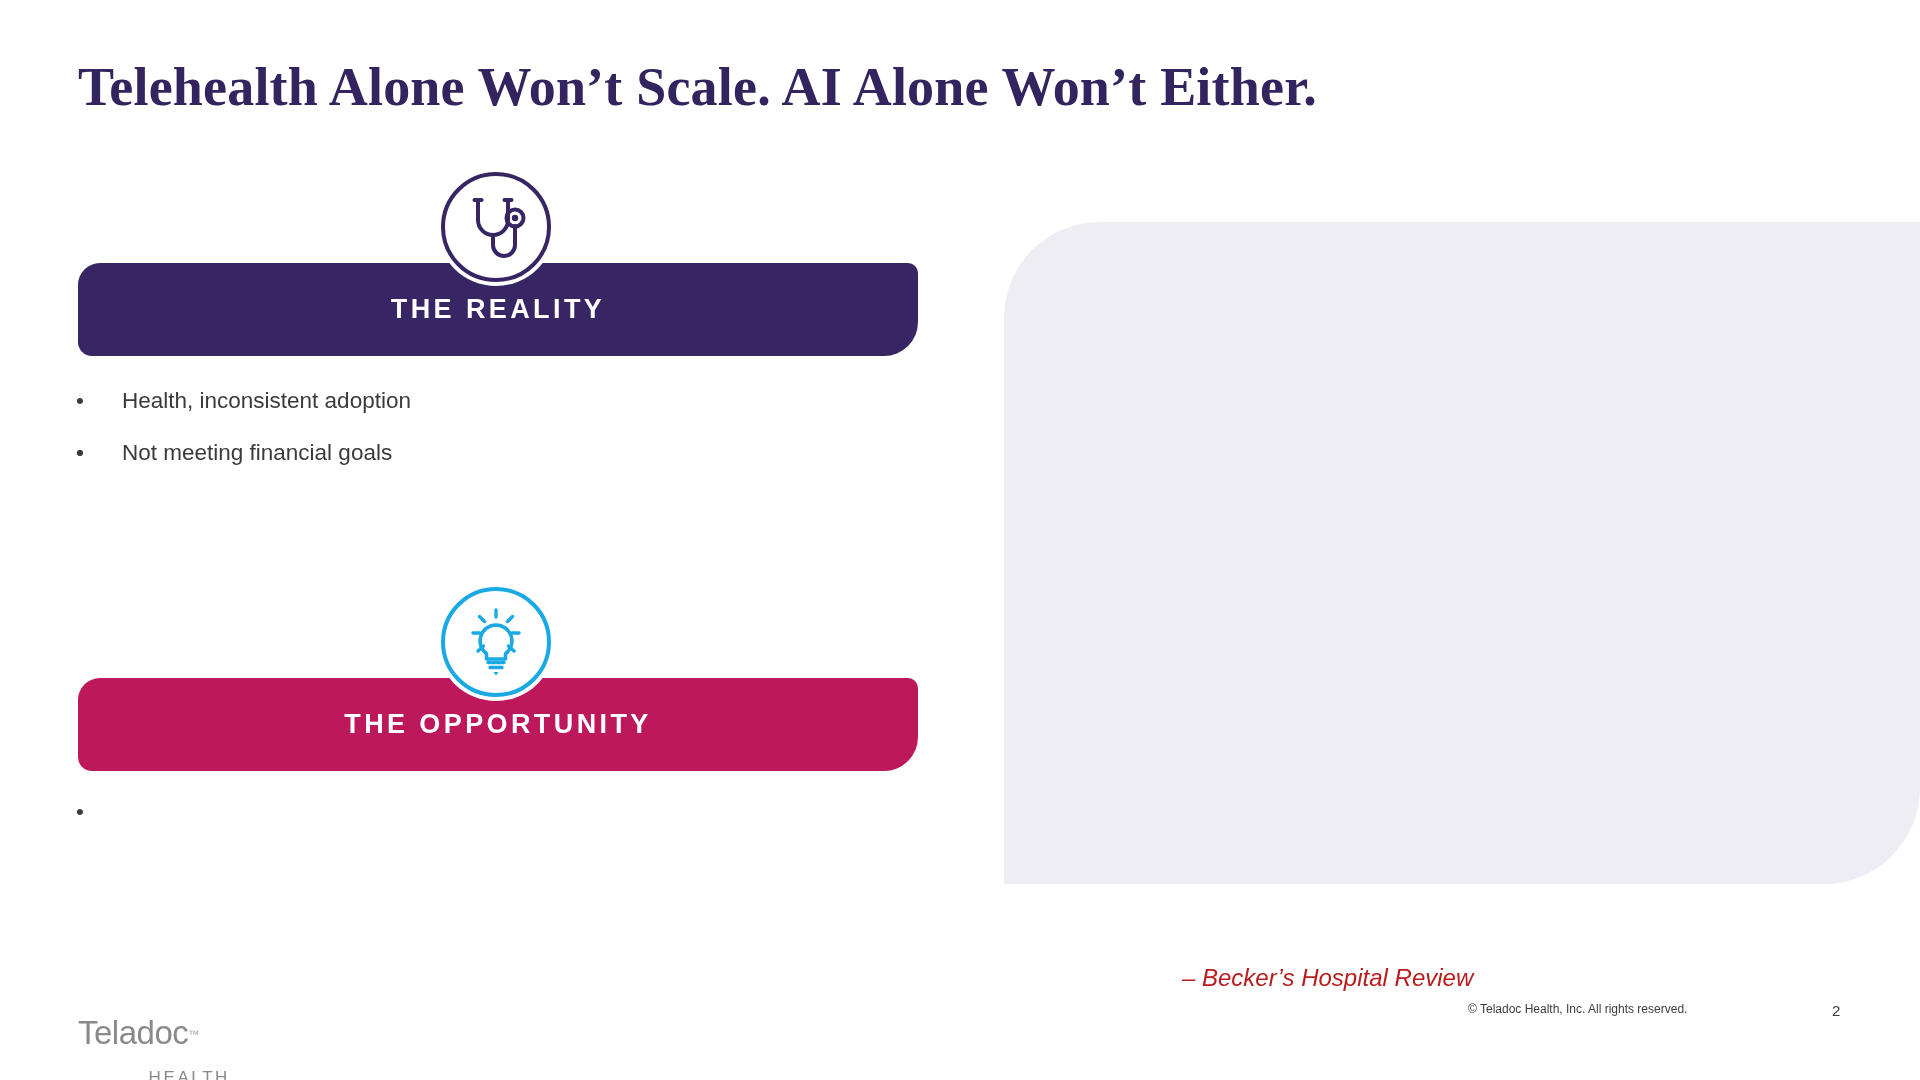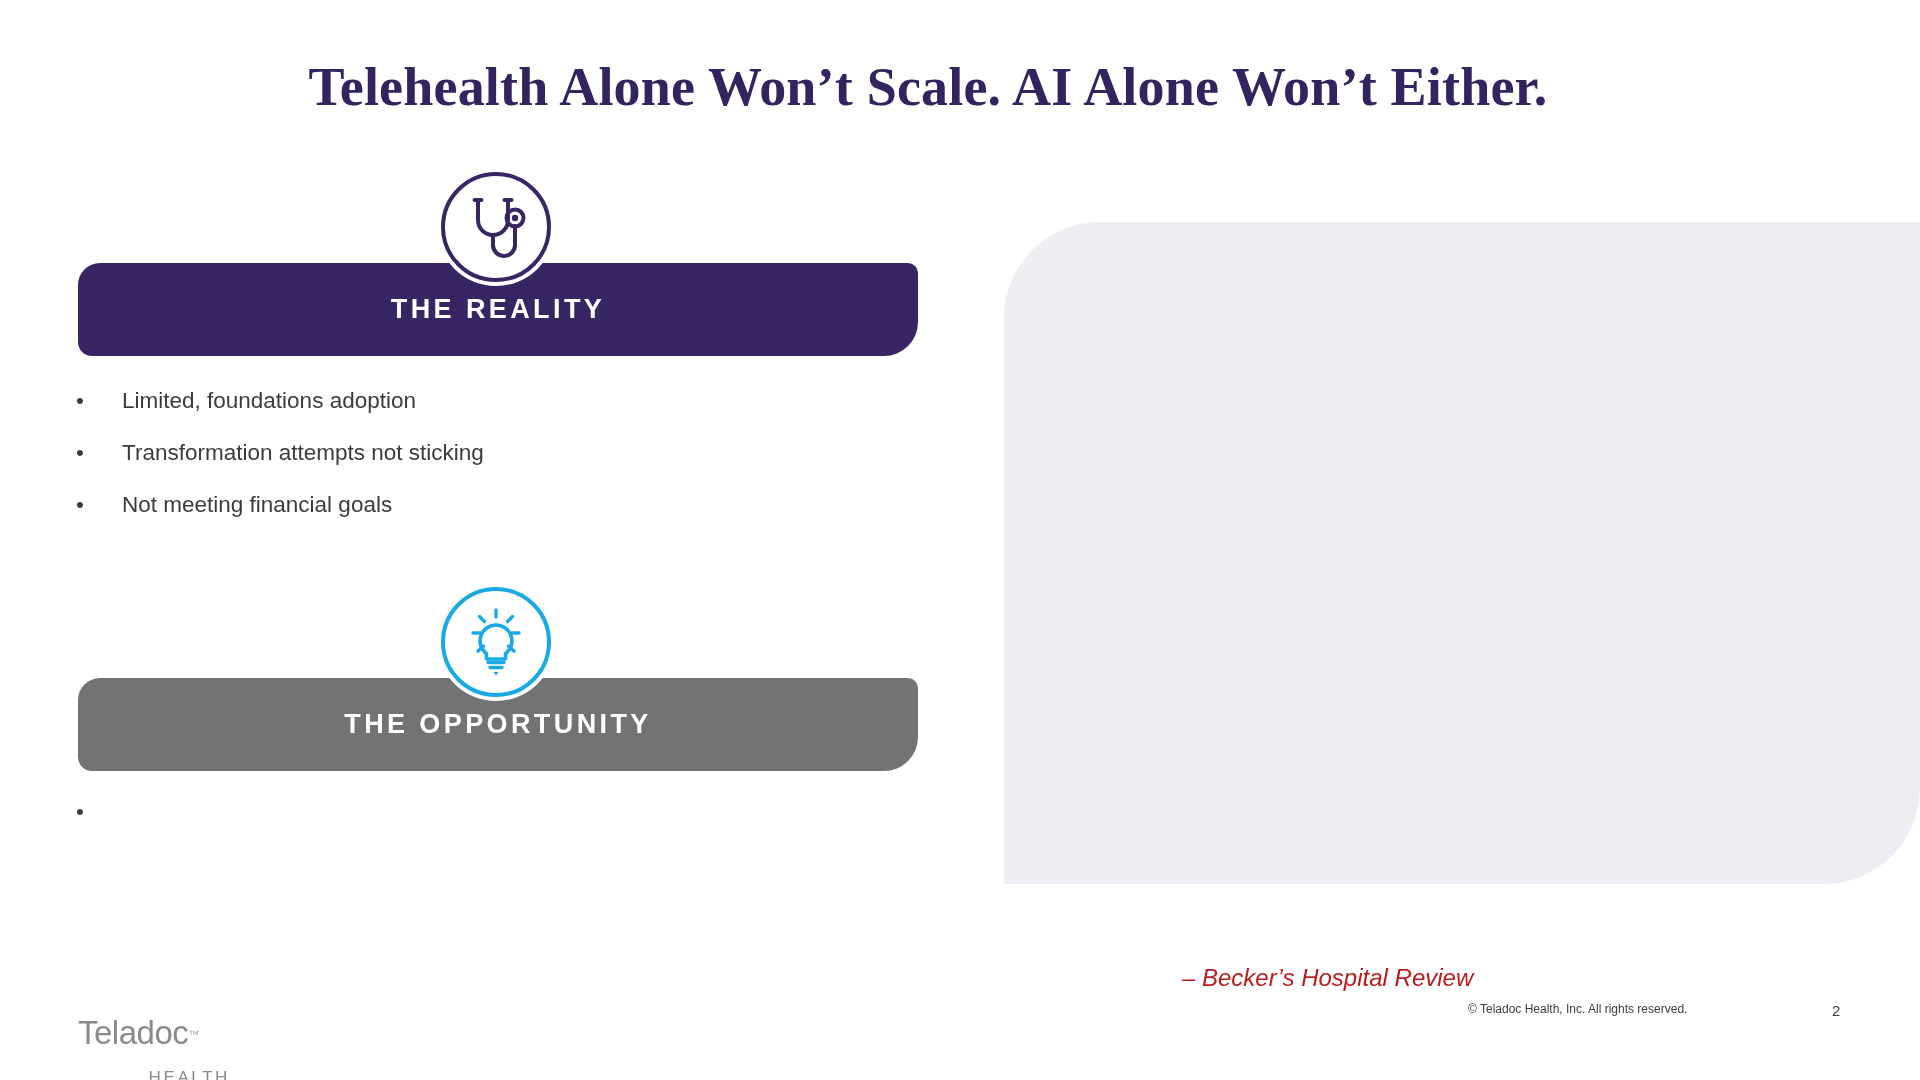--- a/index.html
+++ b/index.html
@@ -27,21 +27,20 @@
     left: 78px;
     top: 58px;
     width: 1700px;
     font-family: "Liberation Serif", "DejaVu Serif", serif;
     font-weight: bold;
     font-size: 54px;
     line-height: 1.1;
     letter-spacing: 0.2px;
     color: #33235e;
     white-space: nowrap;
-    text-align: center;
   }
 
   
   .left-col {
     position: absolute;
     left: 0;
     top: 8px;
     width: 960px;
     height: 1080px;
   }
@@ -72,21 +71,21 @@
     top: 95px;
     width: 840px;
     height: 93px;
     border-radius: 22px 10px 34px 14px;
     display: flex;
     align-items: center;
     justify-content: center;
     z-index: 1;
   }
   .banner-reality { background: #372663; }
-  .banner-opportunity { background: #737373; }
+  .banner-opportunity { background: #be185d; }
 
   .banner-label {
     font-family: "Liberation Sans", sans-serif;
     font-weight: bold;
     font-size: 27px;
     letter-spacing: 3.4px;
     color: #ffffff;
     text-transform: uppercase;
   }
 
@@ -222,25 +221,24 @@
         </svg>
       </div>
 
       <div class="banner banner-reality">
         <span class="banner-label">THE REALITY</span>
       </div>
 
       <ul class="bullets bullets-reality">
         <li class="bullet-item">
           <span class="bullet-dot">•</span>
-          <span>Limited, foundations adoption</span>
-        </li>
-        <li class="bullet-item">
-          <span class="bullet-dot">•</span>
-          <span>Transformation attempts not sticking</span>
+          <span>Health, inconsistent adoption</span>
+        </li>
+        <li class="bullet-item">
+          <span class="bullet-dot">•</span>
         </li>
         <li class="bullet-item">
           <span class="bullet-dot">•</span>
           <span>Not meeting financial goals</span>
         </li>
       </ul>
     </div>
 
     <div class="block block-opportunity">
 

